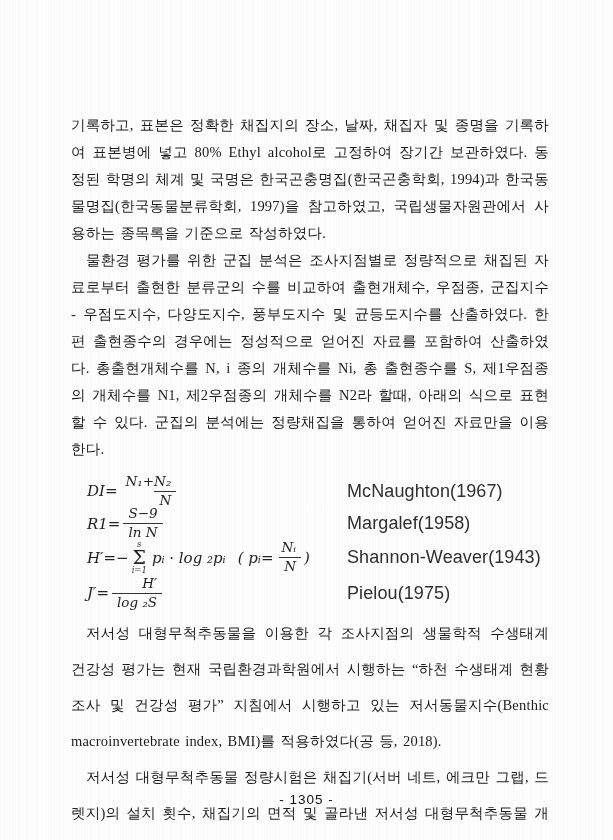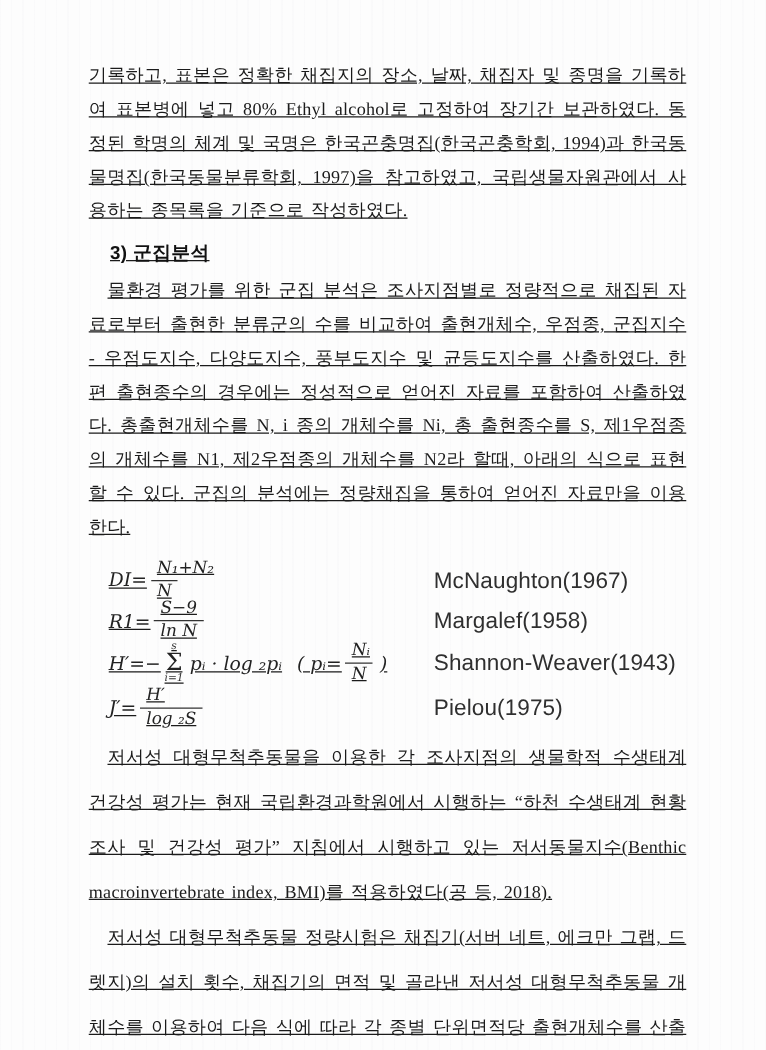--- a/index.html
+++ b/index.html
@@ -13,22 +13,21 @@
         rgba(120,120,150,0.025) 0px, rgba(120,120,150,0.025) 1px,
         transparent 1px, transparent 9px),
       #fdfdfd;
     overflow:hidden;
     font-family:"Liberation Serif","DejaVu Serif",serif;
     color:#1b1b1b;
   }
   .content {
     position:absolute;
     left:71px; right:64px; top:0; bottom:0;
-    padding-top:48px;
-    text-decoration:underline;
+    padding-top:112px;
   }
   .para {
     font-size:14.5px;
     line-height:27px;
     text-align:justify;
     letter-spacing:0.2px;
     word-spacing:1.5px;
     color:#1b1b1b;
   }
   .para.tight { line-height:36px; }
@@ -51,21 +50,21 @@
     padding-left:16px;
     font-family:"DejaVu Serif","Liberation Serif",serif;
     font-style:italic;
     font-size:15px;
     color:#222;
   }
   .fr-1 { height:32px; } .fr-2 { height:33px; } .fr-3 { height:35px; } .fr-4 { height:36px; }
   .frac {
     display:inline-flex;
     flex-direction:column;
-    align-items:flex-start;
+    align-items:flex-end;
     vertical-align:middle;
     margin:0 3px;
     line-height:1.15;
     font-size:13.5px;
   }
   .frac .num { display:block; padding:0 5px 1px; }
   .frac .den { display:block; border-top:1px solid #333; padding:1px 5px 0; }
   .sum {
     display:inline-flex;
     flex-direction:column;
@@ -99,21 +98,20 @@
   }
 </style>
 </head>
 <body>
 
 <div class="page">
   <div class="content">
 
     <p class="para">기록하고, 표본은 정확한 채집지의 장소, 날짜, 채집자 및 종명을 기록하여 표본병에 넣고 80% Ethyl alcohol로 고정하여 장기간 보관하였다. 동정된 학명의 체계 및 국명은 한국곤충명집(한국곤충학회, 1994)과 한국동물명집(한국동물분류학회, 1997)을 참고하였고, 국립생물자원관에서 사용하는 종목록을 기준으로 작성하였다.</p>
 
-    <div class="heading h3">3) 군집분석</div>
 
     <p class="para indent">물환경 평가를 위한 군집 분석은 조사지점별로 정량적으로 채집된 자료로부터 출현한 분류군의 수를 비교하여 출현개체수, 우점종, 군집지수 - 우점도지수, 다양도지수, 풍부도지수 및 균등도지수를 산출하였다. 한편 출현종수의 경우에는 정성적으로 얻어진 자료를 포함하여 산출하였다. 총출현개체수를 N, i 종의 개체수를 Ni, 총 출현종수를 S, 제1우점종의 개체수를 N1, 제2우점종의 개체수를 N2라 할때, 아래의 식으로 표현할 수 있다. 군집의 분석에는 정량채집을 통하여 얻어진 자료만을 이용한다.</p>
 
     <div class="formula-block">
 
       <div class="formula-row fr-1">
         <span class="flhs">DI=</span>
         <span class="frac">
           <span class="num">N₁+N₂</span>
           <span class="den">N</span>
@@ -157,13 +155,14 @@
       </div>
 
     </div>
 
 
     <p class="para tight indent">저서성 대형무척추동물을 이용한 각 조사지점의 생물학적 수생태계 건강성 평가는 현재 국립환경과학원에서 시행하는 “하천 수생태계 현황 조사 및 건강성 평가” 지침에서 시행하고 있는 저서동물지수(Benthic macroinvertebrate index, BMI)를 적용하였다(공 등, 2018).</p>
     <p class="para tight indent">저서성 대형무척추동물 정량시험은 채집기(서버 네트, 에크만 그랩, 드렛지)의 설치 횟수, 채집기의 면적 및 골라낸 저서성 대형무척추동물 개체수를 이용하여 다음 식에 따라 각 종별 단위면적당 출현개체수를 산출하고, 평가등급에 따라 평가하였다(표 3).</p>
 
   </div>
 
+  <div class="page-number">- 1305 -</div>
 </div>
 
 </body></html>

